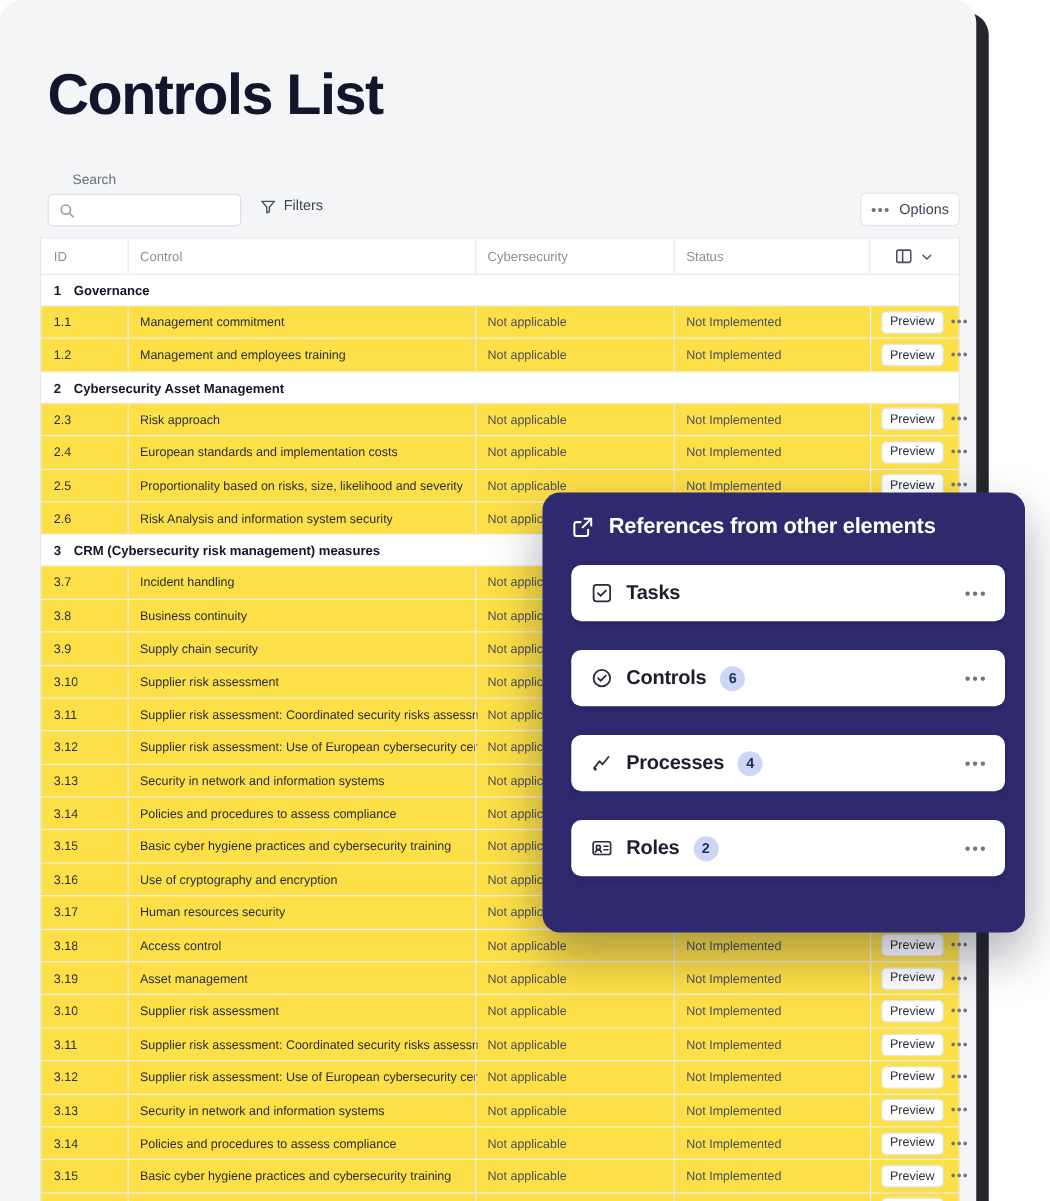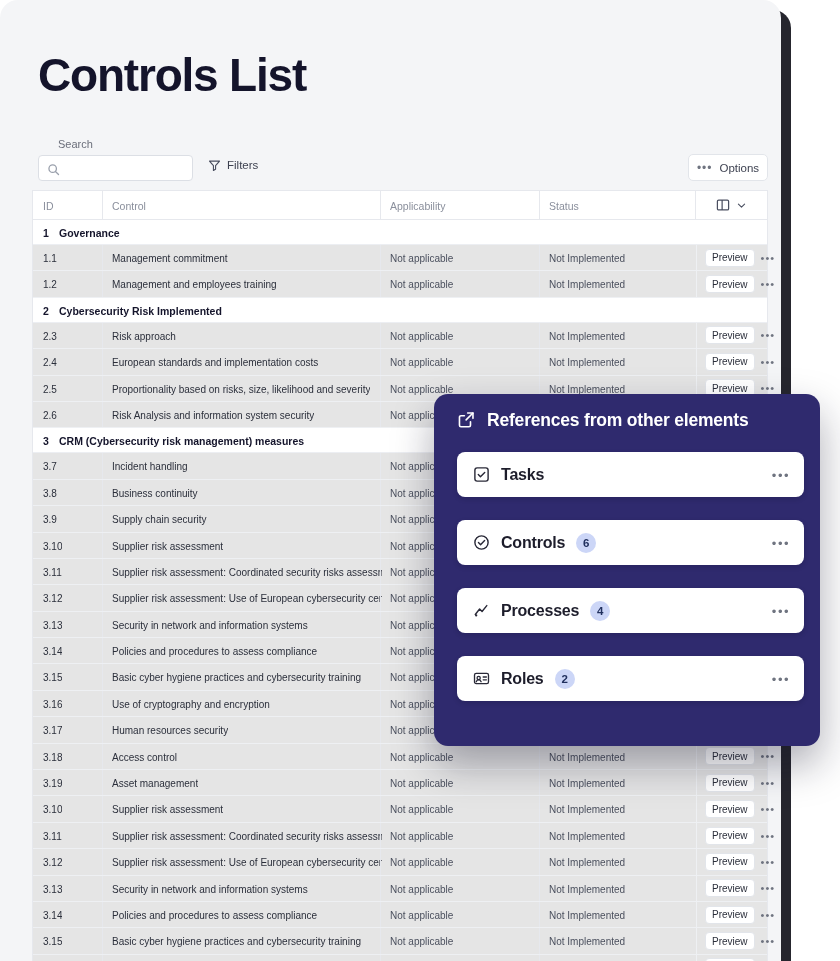--- a/index.html
+++ b/index.html
@@ -196,21 +196,21 @@
     top: 7px;
     font-size: 10.5px;
     font-weight: bold;
     color: #14142b;
   }
 
   .row {
     position: relative;
     height: 25.4px;
     border-bottom: 1px solid #eef0f3;
-    background: #e5e5e5;
+    background: #fde047;
   }
   .cell {
     position: absolute;
     top: 8px;
     font-size: 10px;
     color: #2b2f3b;
     white-space: nowrap;
     overflow: hidden;
   }
   .cell.id { left: 10px; }
@@ -257,21 +257,21 @@
     background: #2f2a6e;
     border-radius: 14px;
     box-shadow: 0 18px 40px rgba(16,16,40,0.35);
     overflow: hidden;
   }
   .popup-header {
     position: absolute;
     left: 23px;
     top: 16px;
     display: flex;
-    align-items: flex-start;
+    align-items: flex-end;
     gap: 11px;
     color: #ffffff;
   }
   .popup-title {
     font-size: 17.5px;
     font-weight: bold;
     color: #ffffff;
     letter-spacing: -0.2px;
   }
   .ext-icon { width: 19px; height: 19px; color: #ffffff; }
@@ -358,21 +358,21 @@
       <span class="dots-h">•••</span>
       <span>Options</span>
     </div>
 
     <div class="table">
       <div class="thead">
         <div class="th id">ID</div>
         <div class="col-divider" style="left:69px"></div>
         <div class="th control">Control</div>
         <div class="col-divider" style="left:347px"></div>
-        <div class="th applicability">Applicability</div>
+        <div class="th applicability">Cybersecurity</div>
         <div class="col-divider" style="left:506px"></div>
         <div class="th status">Status</div>
         <div class="header-actions">
           <svg width="14" height="14" viewBox="0 0 16 16" fill="none" stroke="currentColor" stroke-width="1.4">
             <rect x="1.6" y="2.4" width="12.8" height="11.2" rx="1.4"></rect>
             <line x1="7" y1="2.4" x2="7" y2="13.6"></line>
           </svg>
           <svg width="11" height="11" viewBox="0 0 16 16" fill="none" stroke="currentColor" stroke-width="1.6">
             <path d="M3.5 6l4.5 4.4L12.5 6" stroke-linecap="round" stroke-linejoin="round"></path>
           </svg>
@@ -404,21 +404,21 @@
             <span class="col-divider" style="left:69px"></span>
             <span class="col-divider" style="left:347px"></span>
             <span class="col-divider" style="left:506px"></span>
             <span class="row-actions">
               <button class="preview-btn">Preview</button>
               <span class="row-dots">•••</span>
             </span>
           </div>
           <div class="group-row">
             <span class="group-num">2</span>
-            <span class="group-name">Cybersecurity Risk Implemented</span>
+            <span class="group-name">Cybersecurity Asset Management</span>
           </div>
           <div class="row">
             <span class="cell id">2.3</span>
             <span class="cell control">Risk approach</span>
             <span class="cell applicability">Not applicable</span>
             <span class="cell status">Not Implemented</span>
             <span class="col-divider" style="left:69px"></span>
             <span class="col-divider" style="left:347px"></span>
             <span class="col-divider" style="left:506px"></span>
             <span class="row-actions">

